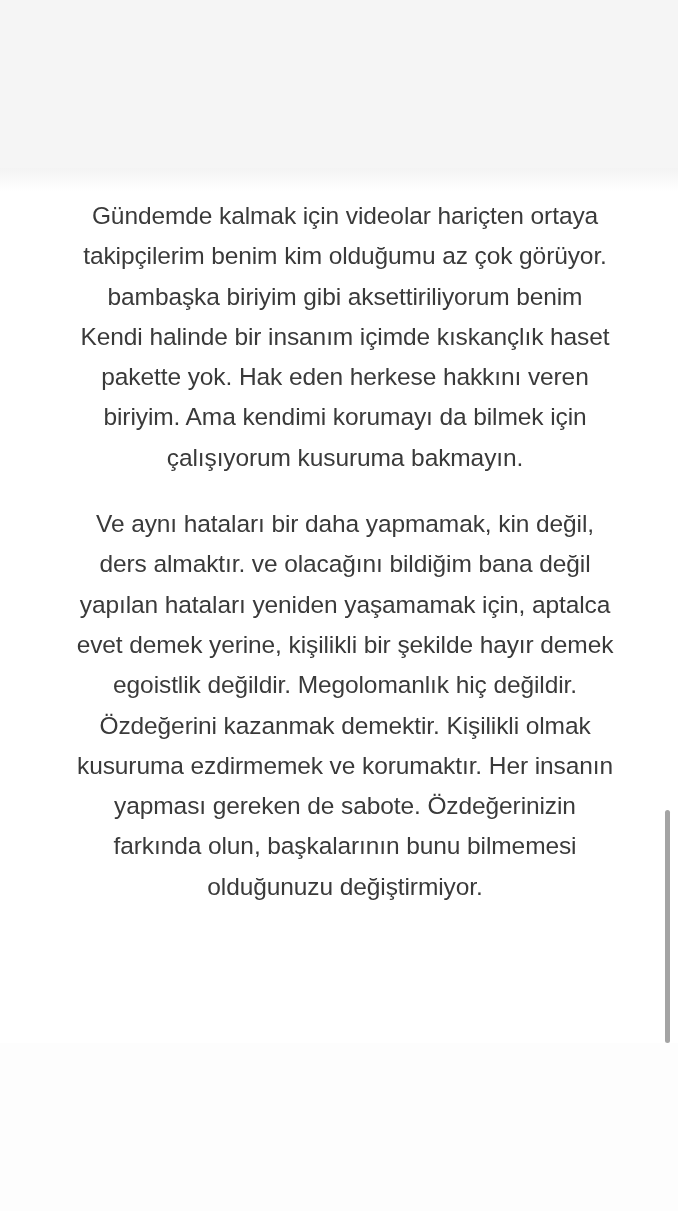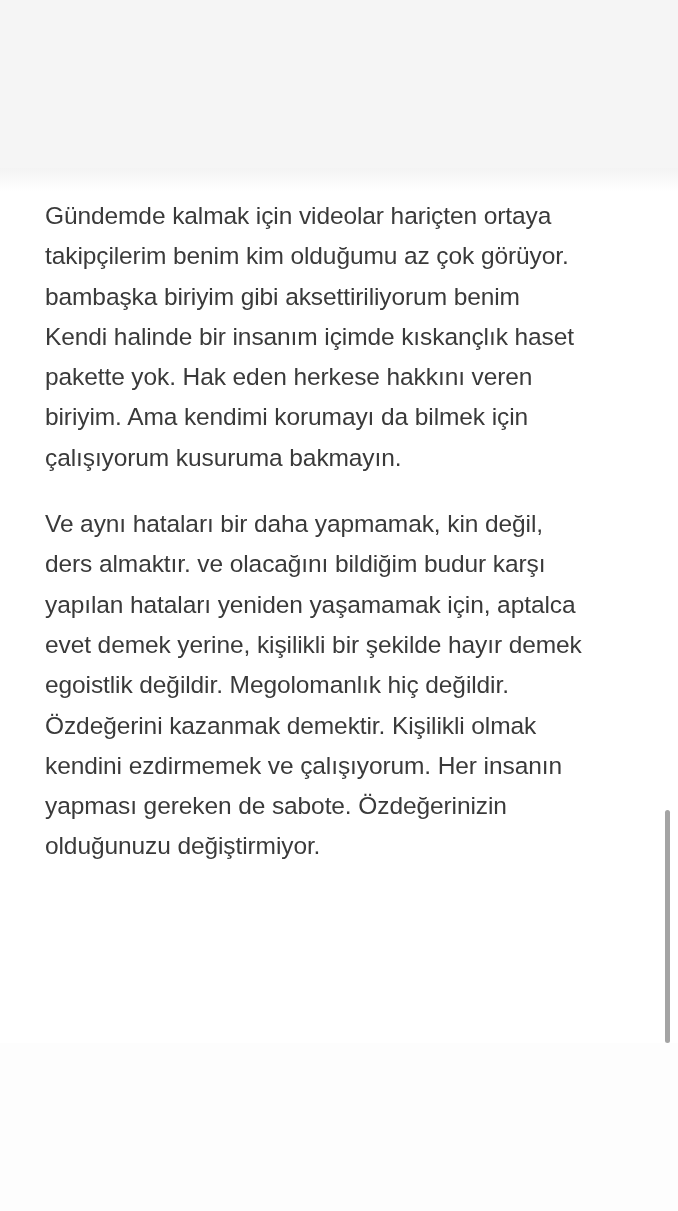--- a/index.html
+++ b/index.html
@@ -30,20 +30,21 @@
     }
     .note-body {
       position: absolute;
       left: 45px;
       top: 196px;
       width: 600px;
       color: #3a3a3a;
       font-size: 24.5px;
       line-height: 40.3px;
       letter-spacing: -0.1px;
+      text-align: center;
     }
     .paragraph {
       margin: 0;
     }
     .paragraph + .paragraph {
       margin-top: 26px;
     }
     .line {
       display: block;
       white-space: nowrap;
@@ -77,25 +78,26 @@
     <span class="line">Gündemde kalmak için videolar hariçten ortaya</span>
     <span class="line">takipçilerim benim kim olduğumu az çok görüyor.</span>
     <span class="line">bambaşka biriyim gibi aksettiriliyorum benim</span>
     <span class="line">Kendi halinde bir insanım içimde kıskançlık haset</span>
     <span class="line">pakette yok. Hak eden herkese hakkını veren</span>
     <span class="line">biriyim. Ama kendimi korumayı da bilmek için</span>
     <span class="line">çalışıyorum kusuruma bakmayın.</span>
   </p>
   <p class="paragraph">
     <span class="line">Ve aynı hataları bir daha yapmamak, kin değil,</span>
-    <span class="line">ders almaktır. ve olacağını bildiğim budur karşı</span>
+    <span class="line">ders almaktır. ve olacağını bildiğim bana değil</span>
     <span class="line">yapılan hataları yeniden yaşamamak için, aptalca</span>
     <span class="line">evet demek yerine, kişilikli bir şekilde hayır demek</span>
     <span class="line">egoistlik değildir. Megolomanlık hiç değildir.</span>
     <span class="line">Özdeğerini kazanmak demektir. Kişilikli olmak</span>
-    <span class="line">kendini ezdirmemek ve çalışıyorum. Her insanın</span>
+    <span class="line">kusuruma ezdirmemek ve korumaktır. Her insanın</span>
     <span class="line">yapması gereken de sabote. Özdeğerinizin</span>
+    <span class="line">farkında olun, başkalarının bunu bilmemesi</span>
     <span class="line">olduğunuzu değiştirmiyor.</span>
   </p>
 </div>
 
 <div class="bottom-band"></div>
 <div class="scrollbar-thumb"></div>
 
 </body></html>

